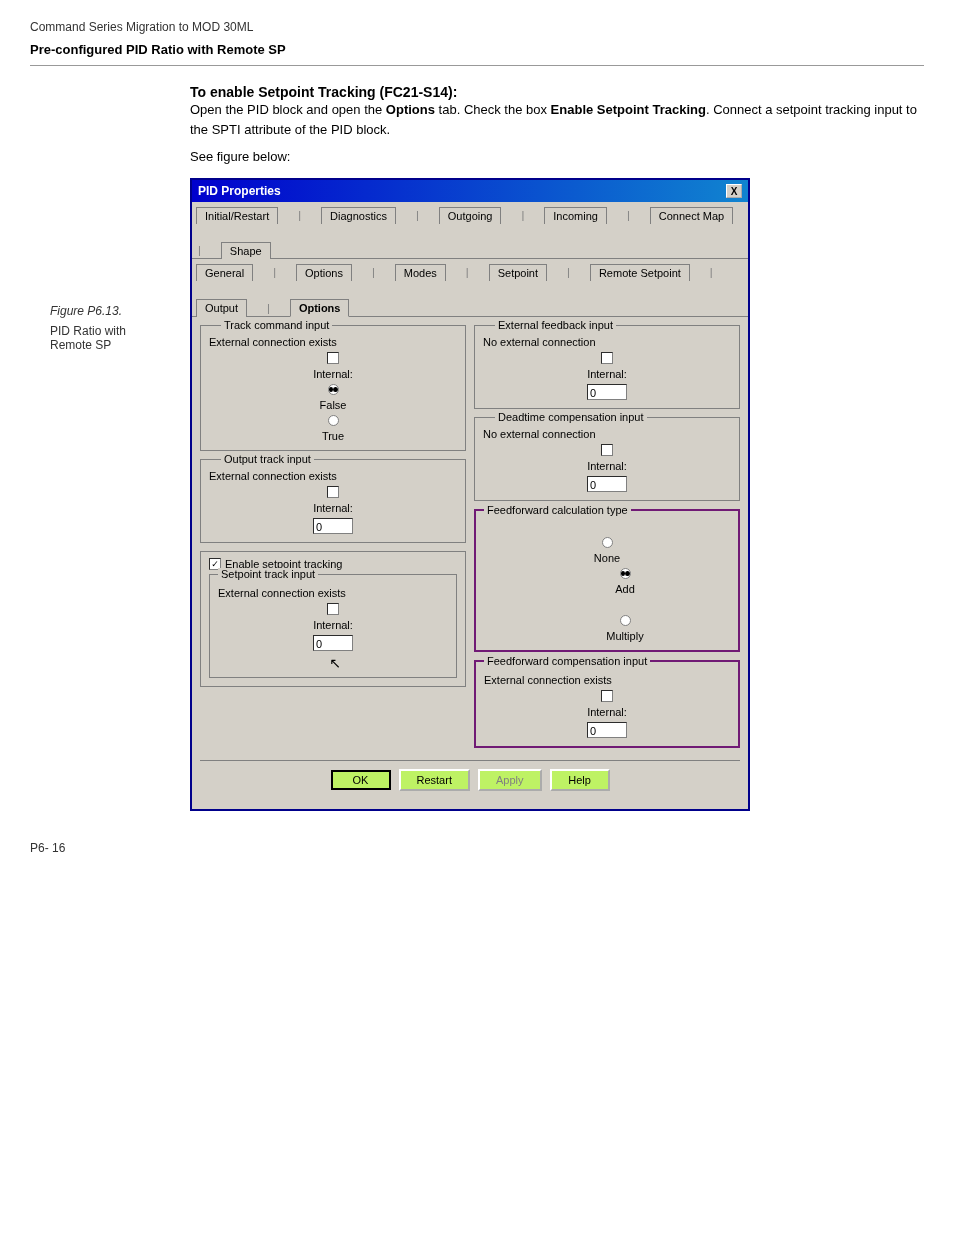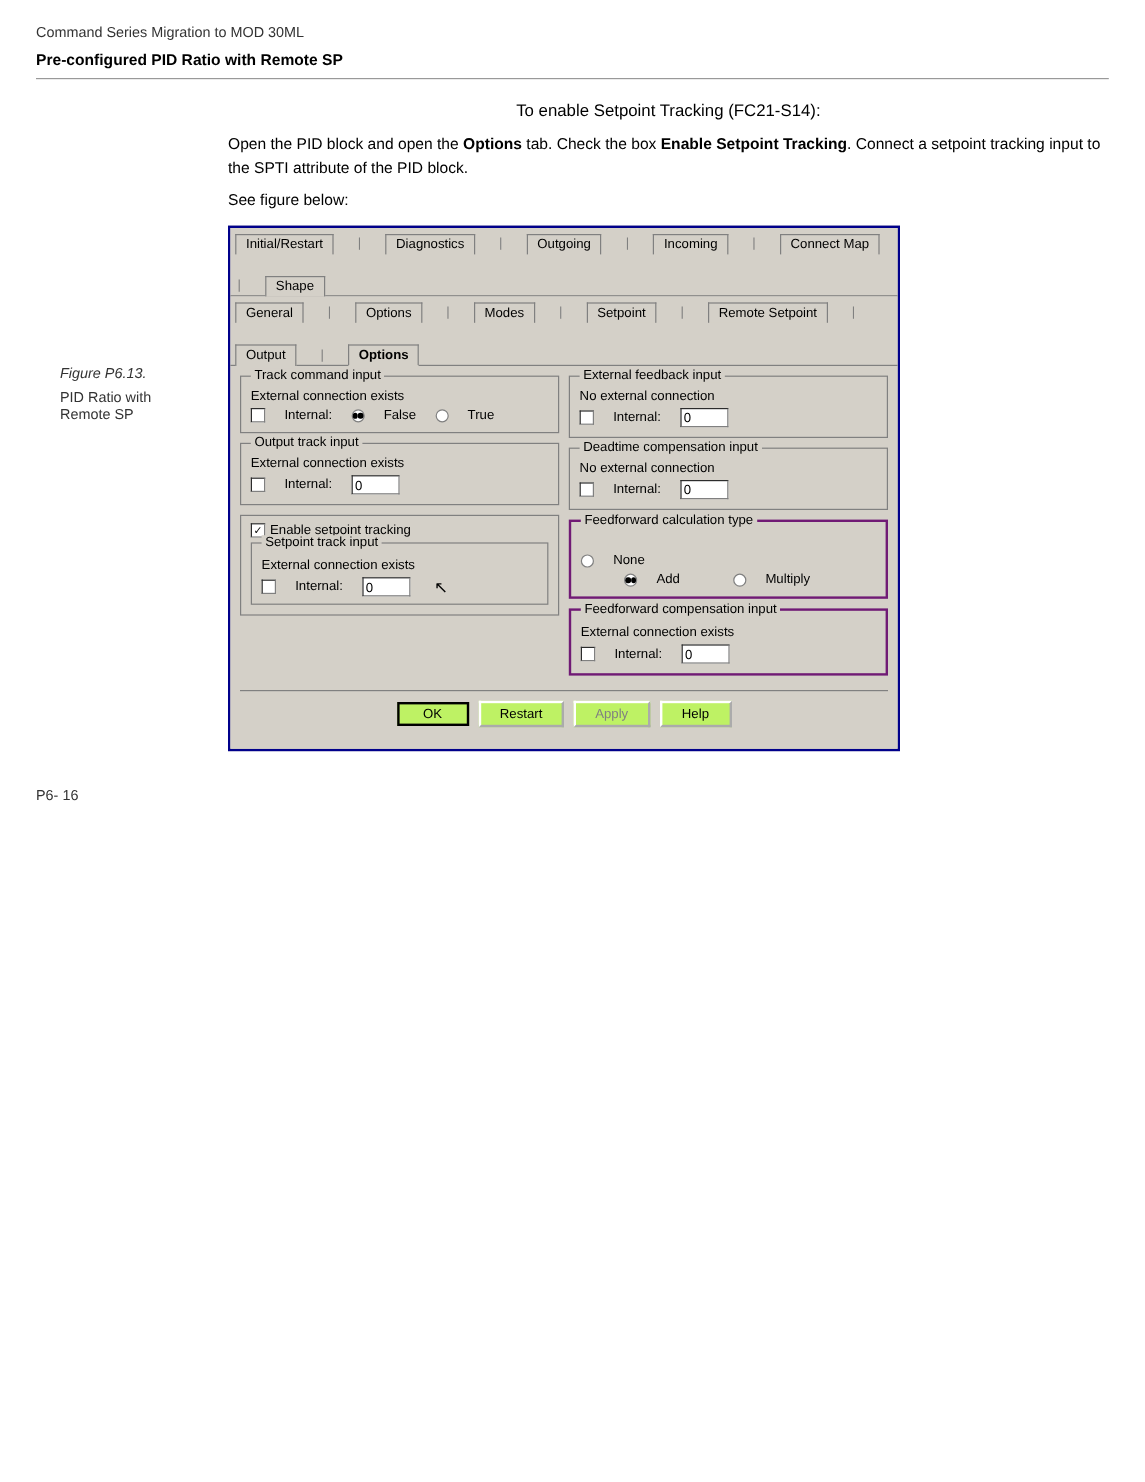--- a/index.html
+++ b/index.html
@@ -41,23 +41,21 @@
     }
     .left-label .fig-label {
       font-style: italic;
       margin-bottom: 6px;
     }
     .main-content {
       flex: 1;
     }
     .intro-heading {
       font-size: 14px;
-      font-weight: normal;
-      margin-bottom: 10px;
-      text-align: center;
+      font-weight: bold;
     }
     .intro-para {
       font-size: 13px;
       line-height: 1.5;
       margin-bottom: 10px;
     }
     .see-figure {
       font-size: 13px;
       margin-bottom: 14px;
     }
@@ -138,39 +136,40 @@
     .pid-group {
       border: 1px solid #808080;
       background: #d4d0c8;
       padding: 6px 8px 8px 8px;
       margin-bottom: 8px;
       position: relative;
     }
     .pid-group-title {
       position: absolute;
       top: -7px;
-      left: 8px;
+      left: 20px;
       background: #d4d0c8;
       padding: 0 3px;
       font-size: 11px;
     }
     .pid-group-content {
       margin-top: 4px;
       font-size: 11px;
     }
     .pid-group-content .status-text {
       margin-bottom: 4px;
       font-size: 11px;
     }
     .pid-row {
       display: flex;
       align-items: center;
-      gap: 16px;
+      gap: 4px;
       margin-top: 3px;
       font-size: 11px;
+      flex-direction: column;
     }
     .pid-checkbox {
       width: 12px;
       height: 12px;
       border: 1px inset #808080;
       background: #fff;
       display: inline-flex;
       align-items: center;
       justify-content: center;
       flex-shrink: 0;
@@ -302,20 +301,24 @@
 
   <div class="main-content">
     <div class="intro-heading">To enable Setpoint Tracking (FC21-S14):</div>
     <p class="intro-para">
       Open the PID block and open the <strong>Options</strong> tab. Check the box <strong>Enable Setpoint Tracking</strong>. Connect a setpoint tracking input to the SPTI attribute of the PID block.
     </p>
     <div class="see-figure">See figure below:</div>
 
     <div class="pid-dialog">
 
+      <div class="pid-titlebar">
+        <span>PID Properties</span>
+        <div class="close-btn">X</div>
+      </div>
 
       <div class="pid-tabs-row">
         <div class="pid-tab">Initial/Restart</div>
         <span class="pid-tab-divider">|</span>
         <div class="pid-tab">Diagnostics</div>
         <span class="pid-tab-divider">|</span>
         <div class="pid-tab">Outgoing</div>
         <span class="pid-tab-divider">|</span>
         <div class="pid-tab">Incoming</div>
         <span class="pid-tab-divider">|</span>

